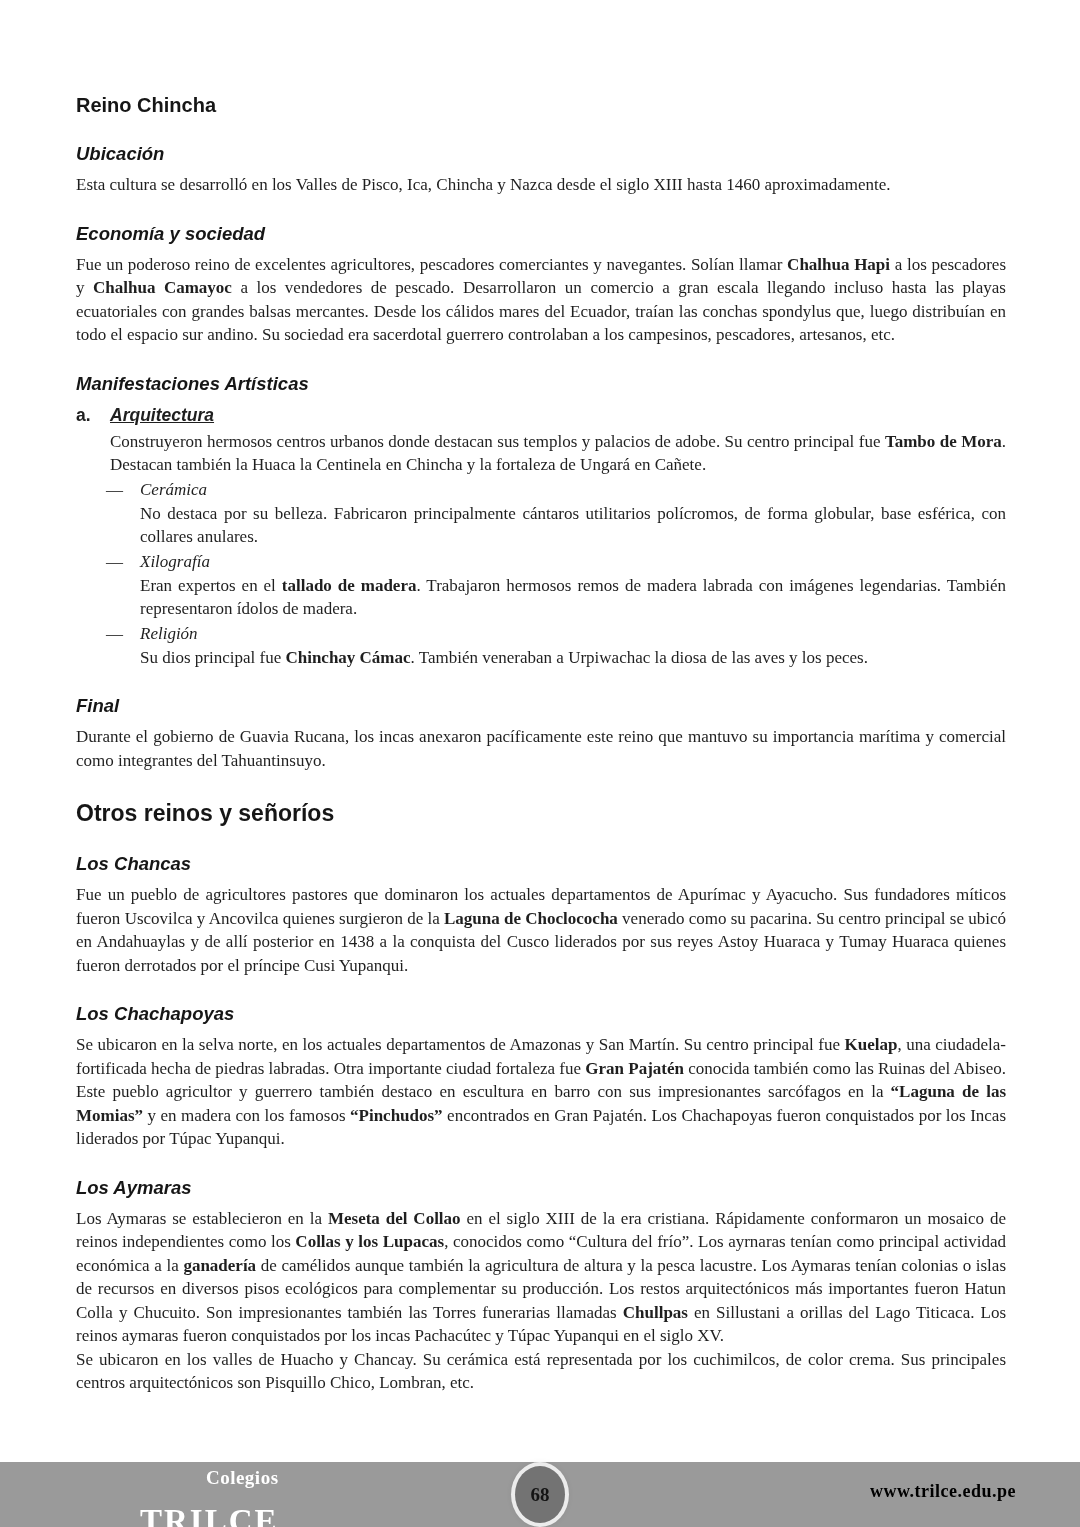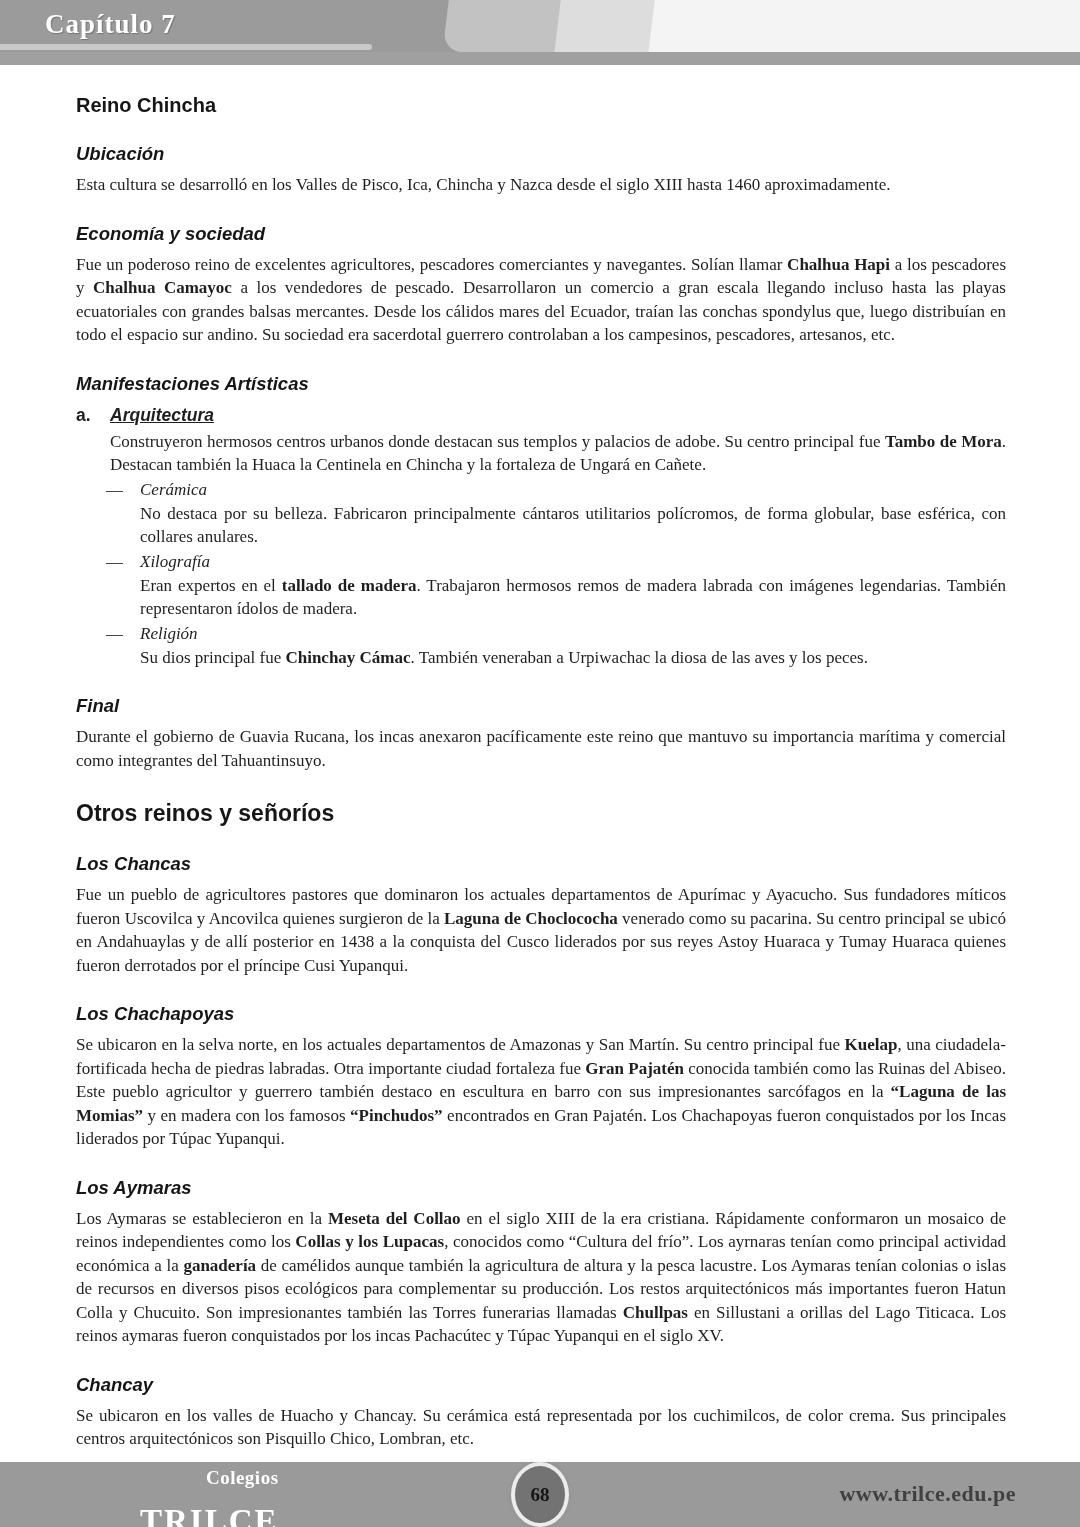--- a/index.html
+++ b/index.html
@@ -81,36 +81,28 @@
   .page-badge {
     position:absolute; left:50%; top:4px; transform:translateX(-50%);
     width:50px; height:57px; border-radius:50%;
     background:#737373;
     box-shadow:0 0 0 4px #ececec, 0 0 8px rgba(0,0,0,0.18);
     display:flex; align-items:center; justify-content:center;
     font-weight:bold; font-size:19px; color:#141414;
   }
   .site-url {
     position:absolute; right:64px; top:19px;
-    color:#404040; font-weight:bold; font-size:22px; letter-spacing:0.5px;
+    color:#000000; font-weight:bold; font-size:18px; letter-spacing:0.5px;
   }
 </style>
 </head>
 <body>
 
 <div class="page">
 
-  <header class="chapter-header">
-    <div class="band band-3"></div>
-    <div class="band band-2"></div>
-    <div class="band band-1"></div>
-    <div class="header-strip"></div>
-    <div class="chapter-title">Capítulo 7</div>
-    <div class="chapter-rule"></div>
-  </header>
 
   <main class="content">
 
     <h1 class="h-main">Reino Chincha</h1>
 
     <section>
       <h3 class="h-sub">Ubicación</h3>
       <p class="body"><span>Esta cultura se desarrolló en los Valles de Pisco, Ica, Chincha y Nazca desde el siglo XIII hasta 1460 aproximadamente.</span></p>
     </section>
 
@@ -163,21 +155,20 @@
       <h3 class="h-sub">Los Chachapoyas</h3>
       <p class="body"><span>Se ubicaron en la selva norte, en los actuales departamentos de Amazonas y San Martín. Su centro principal fue </span><b>Kuelap</b><span>, una ciudadela-fortificada hecha de piedras labradas. Otra importante ciudad fortaleza fue </span><b>Gran Pajatén</b><span> conocida también como las Ruinas del Abiseo. Este pueblo agricultor y guerrero también destaco en escultura en barro con sus impresionantes sarcófagos en la </span><b>“Laguna de las Momias”</b><span> y en madera con los famosos </span><b>“Pinchudos”</b><span> encontrados en Gran Pajatén. Los Chachapoyas fueron conquistados por los Incas liderados por Túpac Yupanqui.</span></p>
     </section>
 
     <section>
       <h3 class="h-sub">Los Aymaras</h3>
       <p class="body"><span>Los Aymaras se establecieron en la </span><b>Meseta del Collao</b><span> en el siglo XIII de la era cristiana. Rápidamente conformaron un mosaico de reinos independientes como los </span><b>Collas y los Lupacas</b><span>, conocidos como “Cultura del frío”. Los ayrnaras tenían como principal actividad económica a la </span><b>ganadería</b><span> de camélidos aunque también la agricultura de altura y la pesca lacustre. Los Aymaras tenían colonias o islas de recursos en diversos pisos ecológicos para complementar su producción. Los restos arquitectónicos más importantes fueron Hatun Colla y Chucuito. Son impresionantes también las Torres funerarias llamadas </span><b>Chullpas</b><span> en Sillustani a orillas del Lago Titicaca. Los reinos aymaras fueron conquistados por los incas Pachacútec y Túpac Yupanqui en el siglo XV.</span></p>
     </section>
 
     <section>
-      <h3 class="h-sub">Chancay</h3>
       <p class="body"><span>Se ubicaron en los valles de Huacho y Chancay. Su cerámica está representada por los cuchimilcos, de color crema. Sus principales centros arquitectónicos son Pisquillo Chico, Lombran, etc.</span></p>
     </section>
 
   </main>
 
   <footer class="page-footer">
     <div class="brand">
       <div class="brand-top">Colegios</div>
       <div class="brand-main">TRILCE</div>
     </div>

